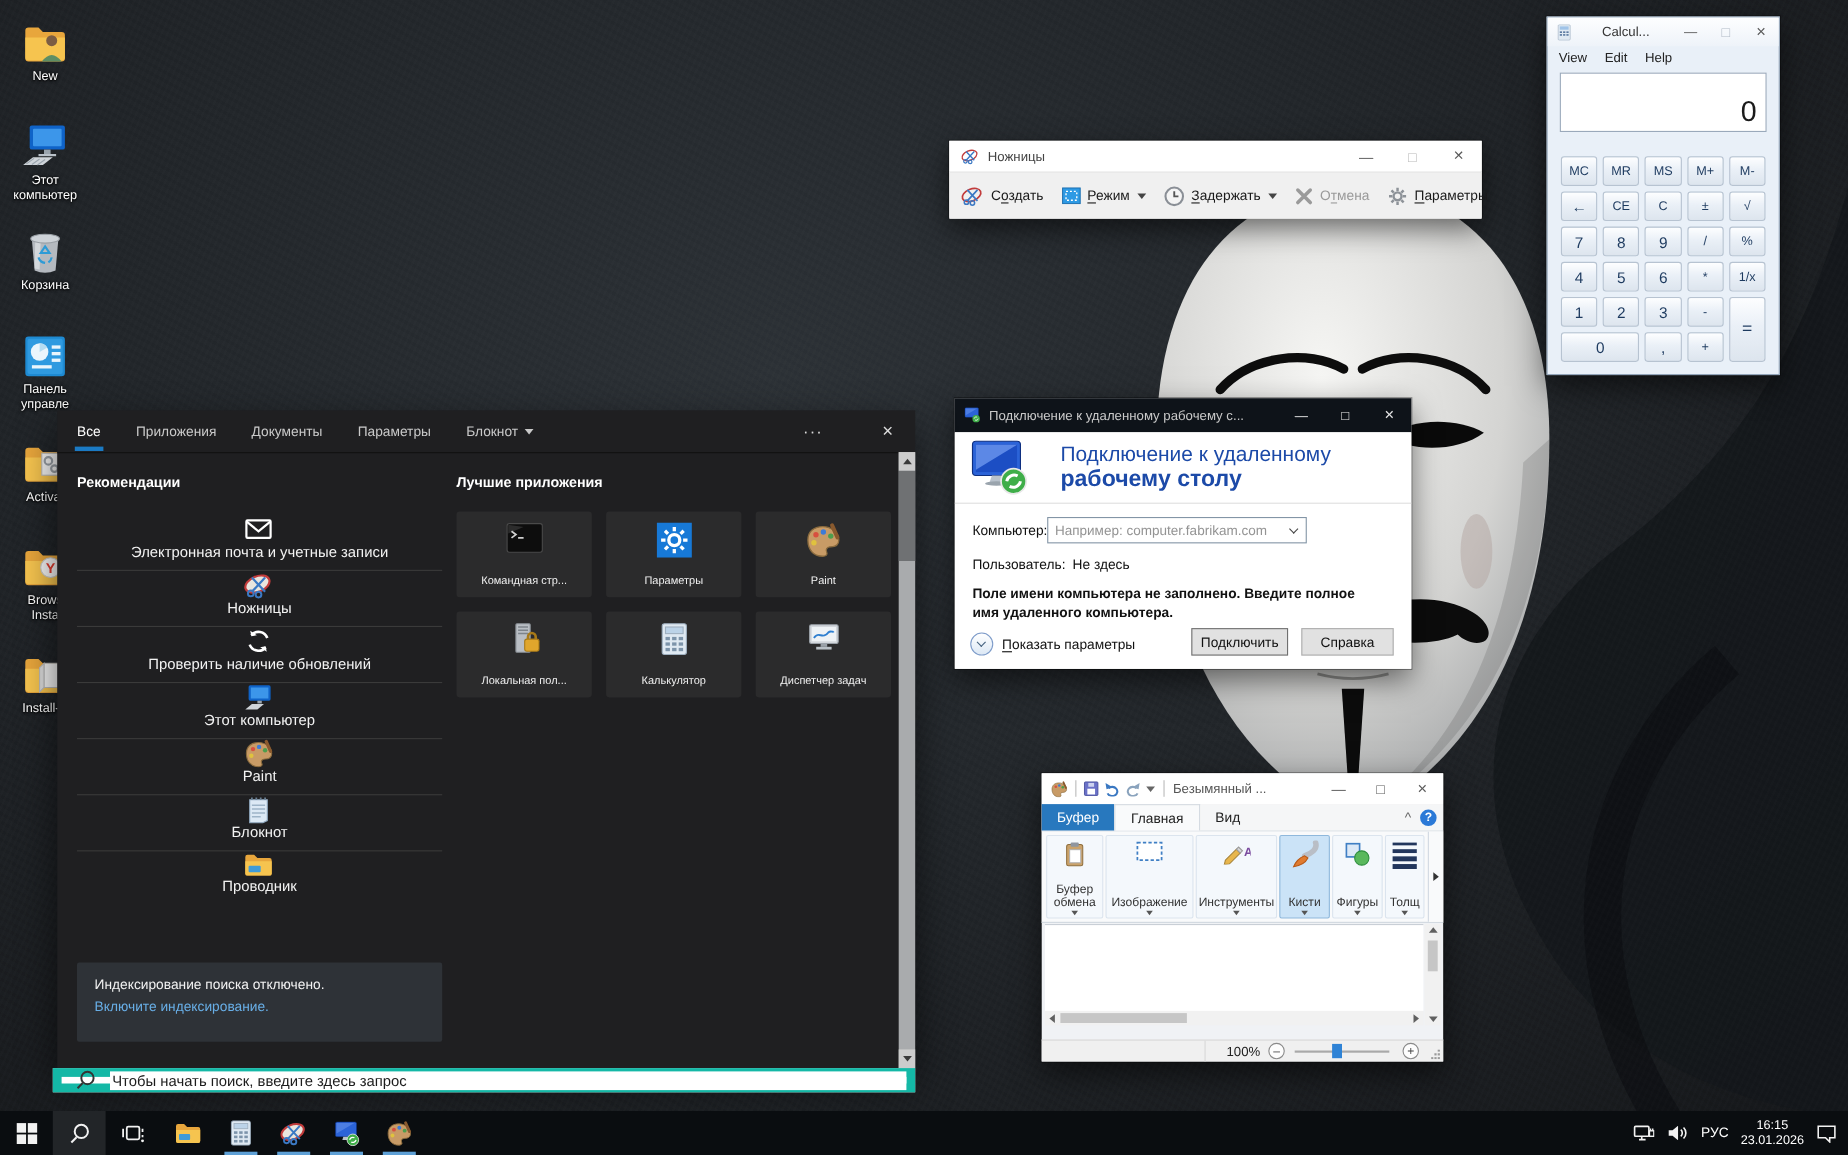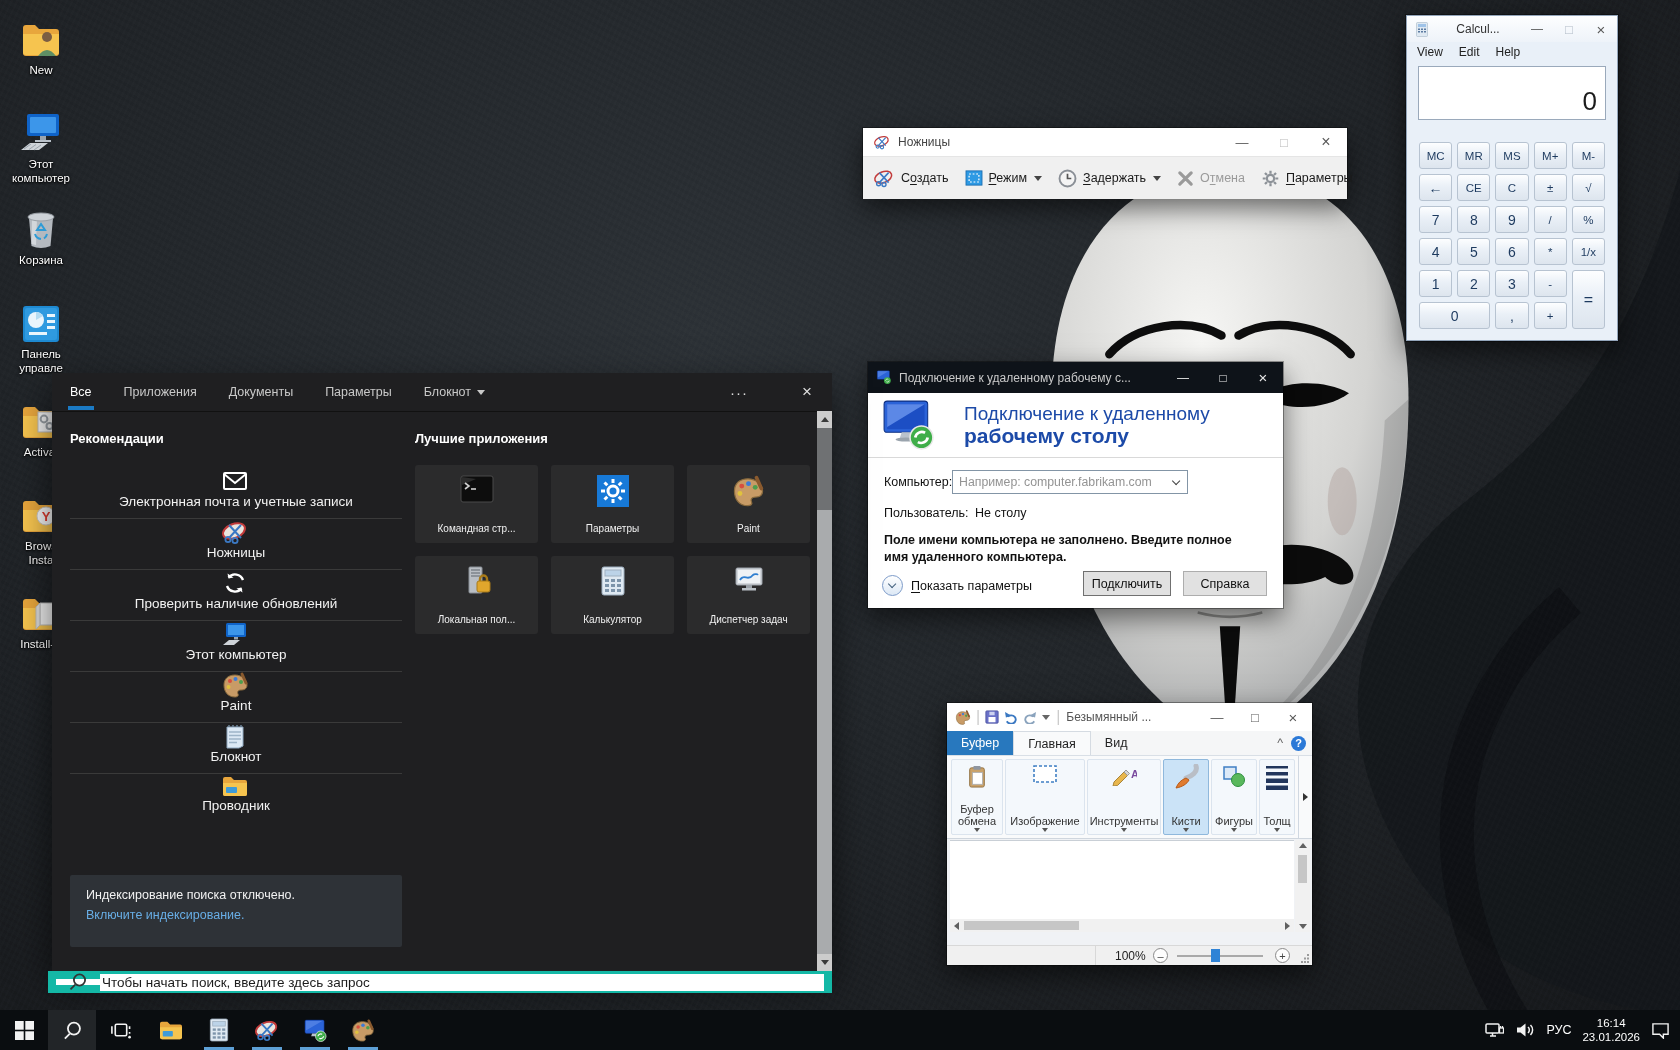--- a/index.html
+++ b/index.html
@@ -605,21 +605,21 @@
       <div class="h2">рабочему столу</div>
     </div>
   </div>
   <div style="position:relative;height:150px;background:#fff;">
     <span class="frow abs" style="left:16px;top:17px;">Компьютер:</span>
     <div class="abs" style="left:84px;top:12px;width:236px;height:24px;border:1px solid #8395a6;display:flex;align-items:center;box-sizing:border-box;">
       <span style="flex:1;margin-left:6px;font-size:12.3px;color:#949494;white-space:nowrap;overflow:hidden;">Например: computer.fabrikam.com</span>
       <span class="chev" style="margin:0 8px 2px 0;"></span>
     </div>
     <span class="frow abs" style="left:16px;top:48px;">Пользователь:</span>
-    <span class="frow abs" style="left:107px;top:48px;">Не столу</span>
+    <span class="frow abs" style="left:107px;top:48px;">Не здесь</span>
     <div class="frow abs" style="left:16px;top:74px;line-height:17px;font-weight:bold;">
       <div>Поле имени компьютера не заполнено. Введите полное</div>
       <div>имя удаленного компьютера.</div>
     </div>
     <div class="abs" style="left:14px;bottom:12px;display:flex;align-items:center;">
       <span style="width:21px;height:21px;border:1px solid #7d9bc9;border-radius:50%;background:linear-gradient(#ffffff,#dce8f5);display:flex;align-items:center;justify-content:center;box-sizing:border-box;">
         <span class="chev" style="border-color:#44617e;margin-bottom:3px;"></span>
       </span>
       <span class="frow" style="margin-left:8px;"><span class="ul">П</span><span>оказать параметры</span></span>
     </div>
@@ -867,21 +867,21 @@
     </span>
     <span style="display:flex;">
       <svg width="20" height="18" viewBox="0 0 20 18">
           <path d="M2,6.5 v5 h3.5 l5,4 V2.5 l-5,4 z" fill="#f2f2f2"></path>
           <path d="M13,6 a4,4 0 0 1 0,6" fill="none" stroke="#f2f2f2" stroke-width="1.5"></path>
           <path d="M15.5,4 a7,7 0 0 1 0,10" fill="none" stroke="#f2f2f2" stroke-width="1.5"></path>
         </svg>
     </span>
     <span style="font-size:12.5px;">РУС</span>
     <div id="clock">
-      <div>16:14</div>
+      <div>16:15</div>
       <div>23.01.2026</div>
     </div>
     <span style="display:flex;">
       <svg width="19" height="18" viewBox="0 0 20 19">
           <path d="M2,3 h16 v11 h-5 v4 l-4,-4 h-7 z" fill="none" stroke="#f2f2f2" stroke-width="1.5"></path>
         </svg>
     </span>
   </div>
 </div>
 

